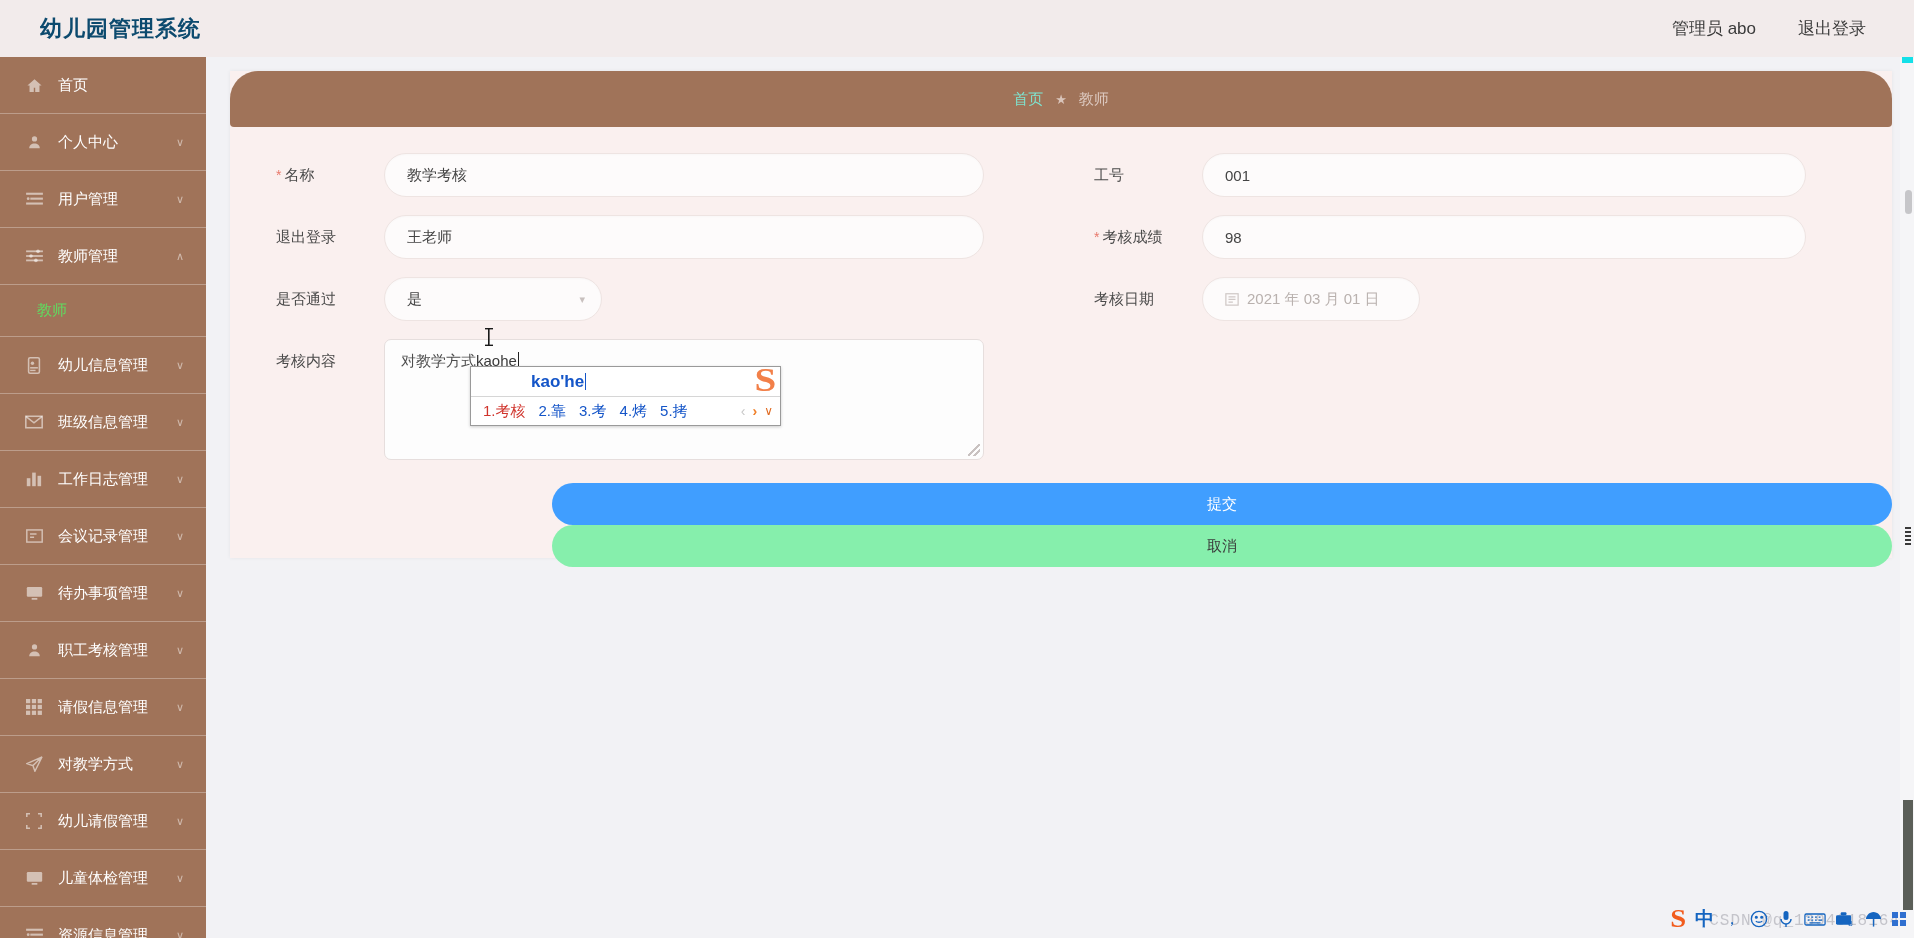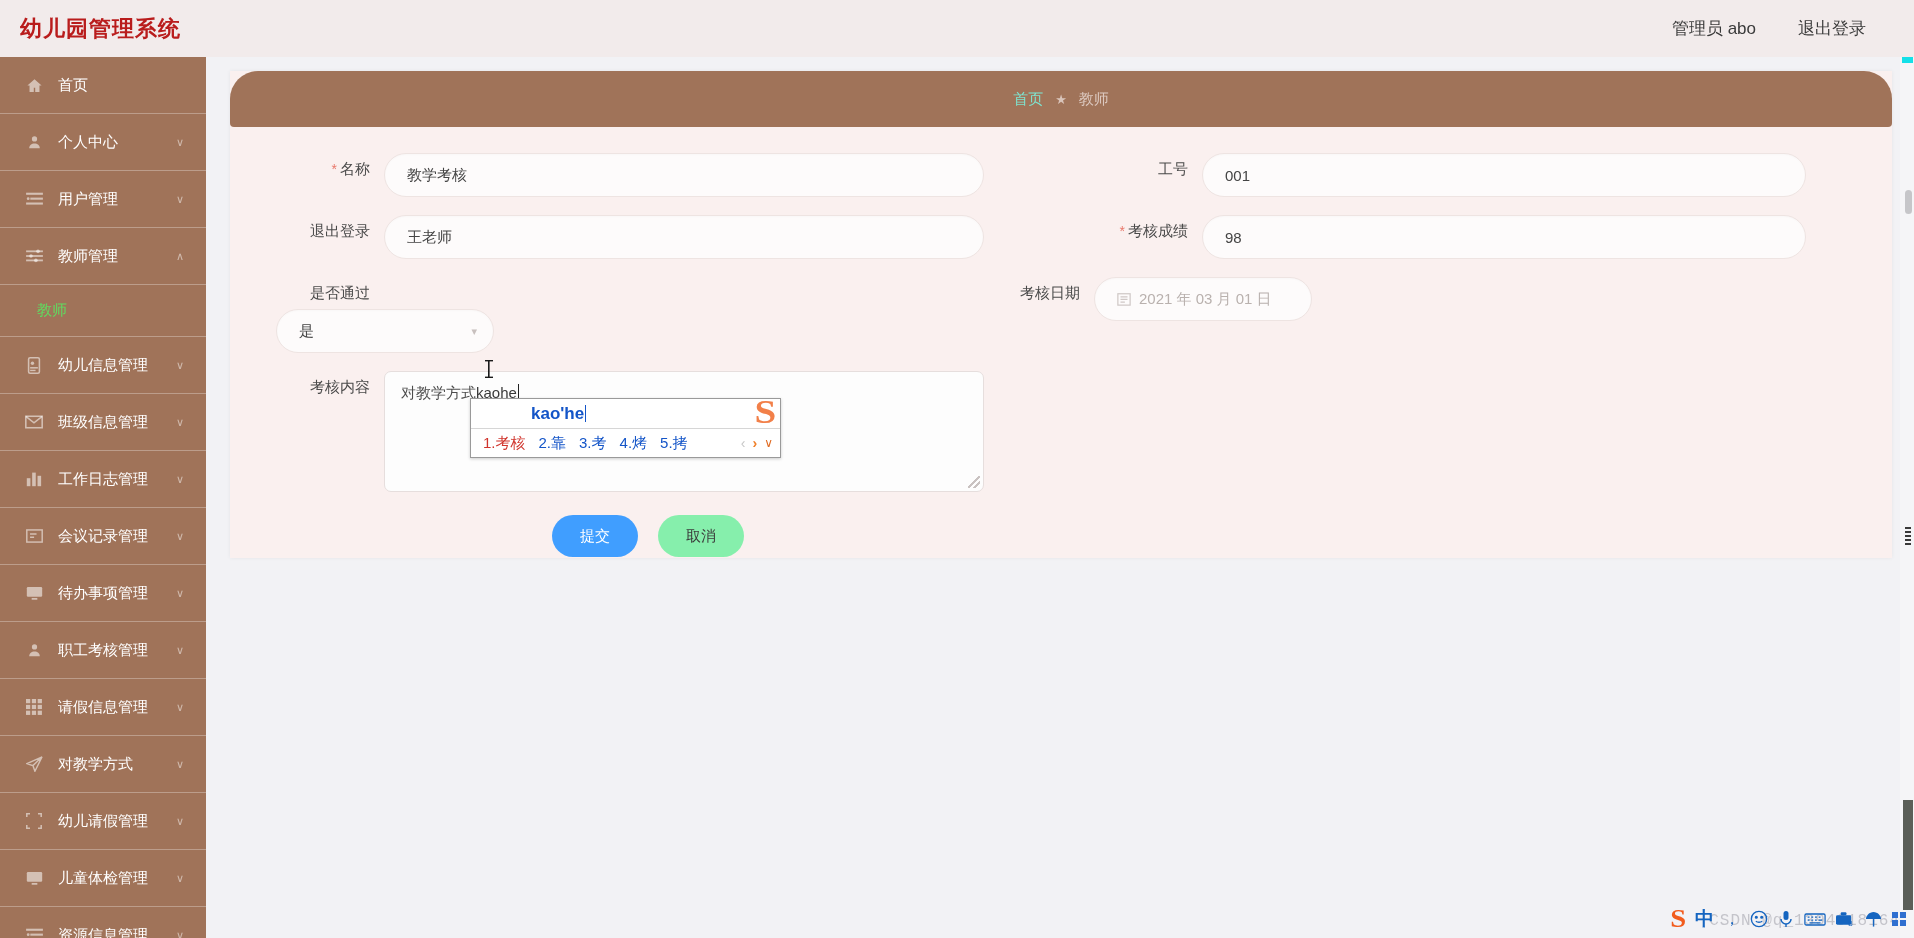--- a/index.html
+++ b/index.html
@@ -13,22 +13,22 @@
 
   
   .header {
     position: absolute; top: 0; left: 0;
     width: 1914px; height: 57px;
     background: #f2ebeb;
     display: flex; align-items: center;
     z-index: 30;
   }
   .brand {
-    margin-left: 20px;
-    font-size: 22px; font-weight: bold; color: #b91c1c;
+    margin-left: 40px;
+    font-size: 22px; font-weight: bold; color: #0c4a6e;
     letter-spacing: 1px;
   }
   .header-right {
     margin-left: auto; margin-right: 48px;
     display: flex; align-items: center; gap: 42px;
   }
   .header-right span {
     font-size: 17px; color: #3a3a3a;
   }
   .header-right span.link { cursor: pointer; }
@@ -108,23 +108,23 @@
   .form {
     position: relative;
     padding: 26px 0 0 0;
   }
   .row { display: flex; }
   .field {
     display: flex; align-items: flex-start;
     margin-bottom: 0;
   }
   .label {
-    width: 108px; text-align: right;
+    width: 108px; 
     font-size: 15px; color: #4a4a4a;
-    line-height: 32px;
+    line-height: 44px;
     flex: none; padding-right: 14px;
     white-space: nowrap;
   }
   .label .req { color: #e8786b; margin-right: 3px; font-size: 14px; }
   .ctrl-input {
     height: 44px;
     background: #fdfbfb;
     border: 1px solid #eee4e2;
     border-radius: 22px;
     display: flex; align-items: center;
@@ -223,21 +223,21 @@
   .ime-cand.first { color: #d0342c; }
   .ime-nav {
     margin-left: auto; margin-right: 7px;
     display: flex; align-items: center; gap: 7px;
   }
   .ime-nav .prev { color: #c7c7c7; font-size: 14px; }
   .ime-nav .next { color: #f0802a; font-size: 14px; font-weight: bold; }
   .ime-nav .down { color: #e06b22; font-size: 12px; }
 
   
-  .btns { display: flex; gap: 20px; padding-left: 322px; margin-top: 23px; }
+  .btns { display: flex; padding-left: 322px; margin-top: 23px; flex-direction: column; }
   .btn {
     height: 42px; min-width: 86px;
     border-radius: 21px;
     display: flex; align-items: center; justify-content: center;
     font-size: 15px; cursor: pointer; border: none;
   }
   .btn-submit { background: #409eff; color: #ffffff; }
   .btn-cancel { background: #86efac; color: #3b3b3b; }
 
   
@@ -532,21 +532,21 @@
           </div>
           <div class="field" style="margin-left:110px;">
             <div class="label"><span class="req">*</span><span>考核成绩</span></div>
             <div class="ctrl-input w-right">
                 <span>98</span>
               </div>
           </div>
         </div>
 
         <div class="row" style="margin-top:18px;">
-          <div class="field" style="margin-left:46px;flex-direction:column;">
+          <div class="field" style="margin-left:46px;">
             <div class="label">是否通过</div>
             <div class="ctrl-input w-sel">
               <span>是</span>
               <span class="sel-chev">▾</span>
             </div>
           </div>
           <div class="field" style="margin-left:492px;">
             <div class="label">考核日期</div>
             <div class="ctrl-input w-date">
               <span class="date-icon">

